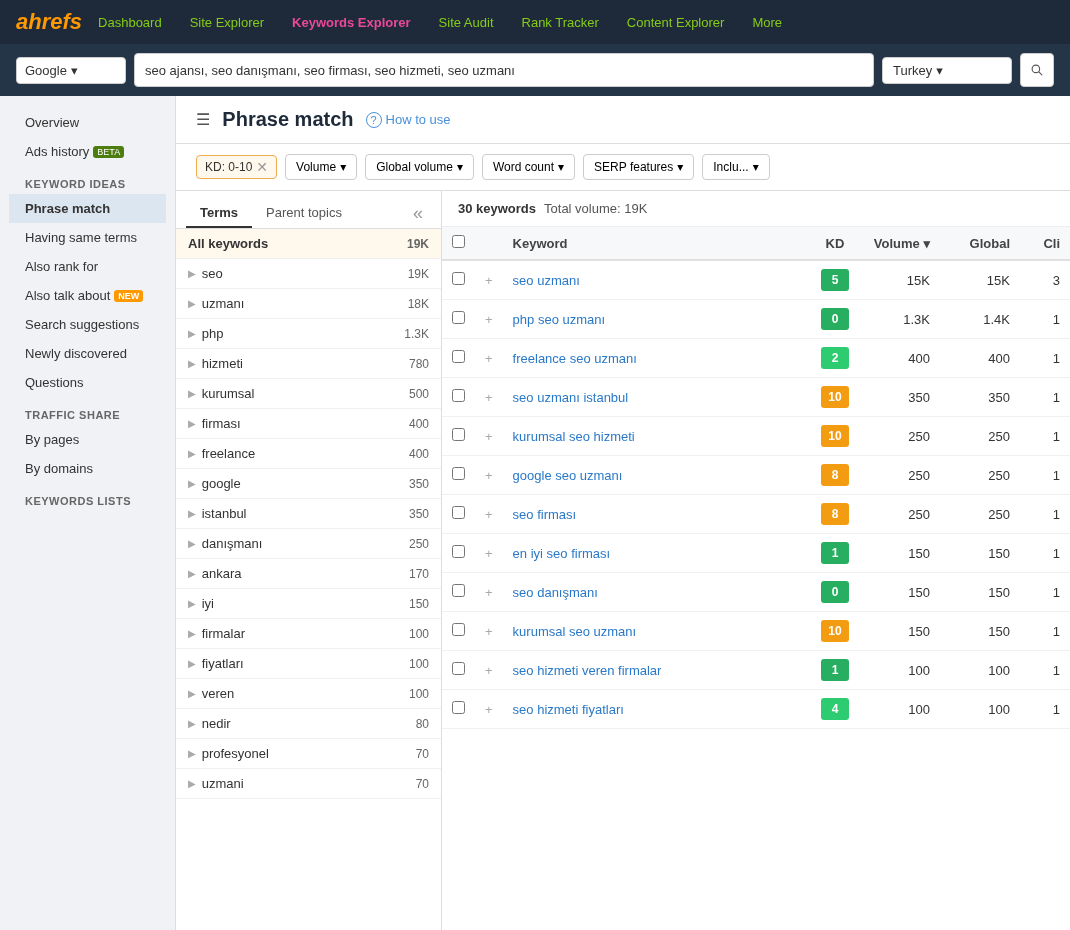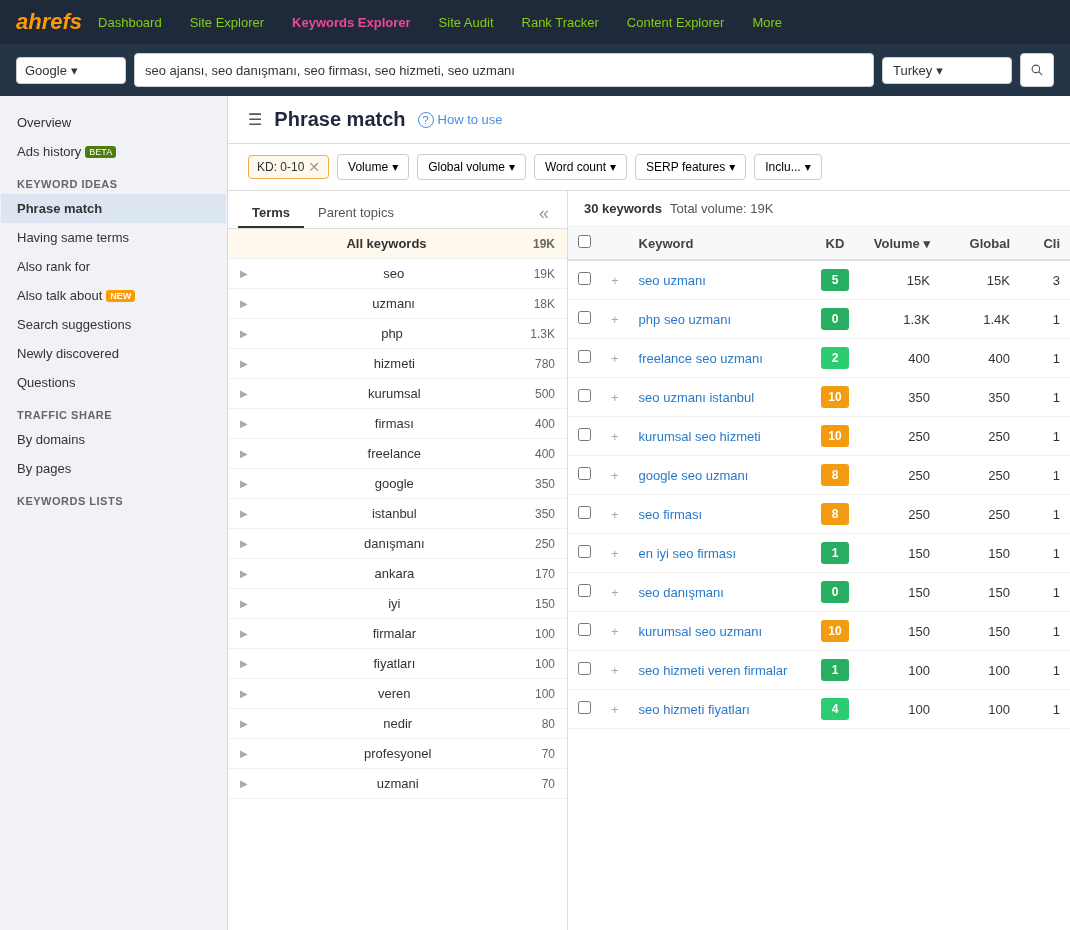--- a/index.html
+++ b/index.html
@@ -89,24 +89,24 @@
 
     
     .main-layout {
       display: flex;
       height: calc(930px - 96px);
       overflow: hidden;
     }
 
     
     .sidebar {
-      width: 228px;
+      width: 176px;
       background: #f0f2f5;
       border-right: 1px solid #ddd;
-      padding: 12px 1px;
+      padding: 12px 9px;
       flex-shrink: 0;
       overflow-y: auto;
     }
     .sidebar-item {
       padding: 7px 16px;
       cursor: pointer;
       color: #333;
       font-size: 13px;
       display: flex;
       align-items: center;
@@ -222,27 +222,26 @@
 
     
     .content-body {
       display: flex;
       flex: 1;
       overflow: hidden;
     }
 
     
     .keywords-panel {
-      width: 340px;
+      width: 266px;
       border-right: 1px solid #ddd;
       display: flex;
       flex-direction: column;
       background: #fff;
       flex-shrink: 0;
-      text-align: center;
     }
     .panel-tabs {
       display: flex;
       border-bottom: 1px solid #ddd;
       padding: 8px 10px 0;
       align-items: center;
       gap: 0;
     }
     .panel-tab {
       padding: 6px 14px;
@@ -423,24 +422,24 @@
     </div>
     <div class="sidebar-item">
       <span>Newly discovered</span>
     </div>
     <div class="sidebar-item">
       <span>Questions</span>
     </div>
 
     <div class="sidebar-section">Traffic share</div>
     <div class="sidebar-item">
+      <span>By pages</span>
+    </div>
+    <div class="sidebar-item">
       <span>By domains</span>
-    </div>
-    <div class="sidebar-item">
-      <span>By pages</span>
     </div>
 
     <div class="sidebar-section">Keywords lists</div>
   </aside>
 
   <div class="content-area">
 
     <div class="page-header">
       <span class="hamburger-icon">☰</span>
       <span class="page-title">Phrase match</span>

